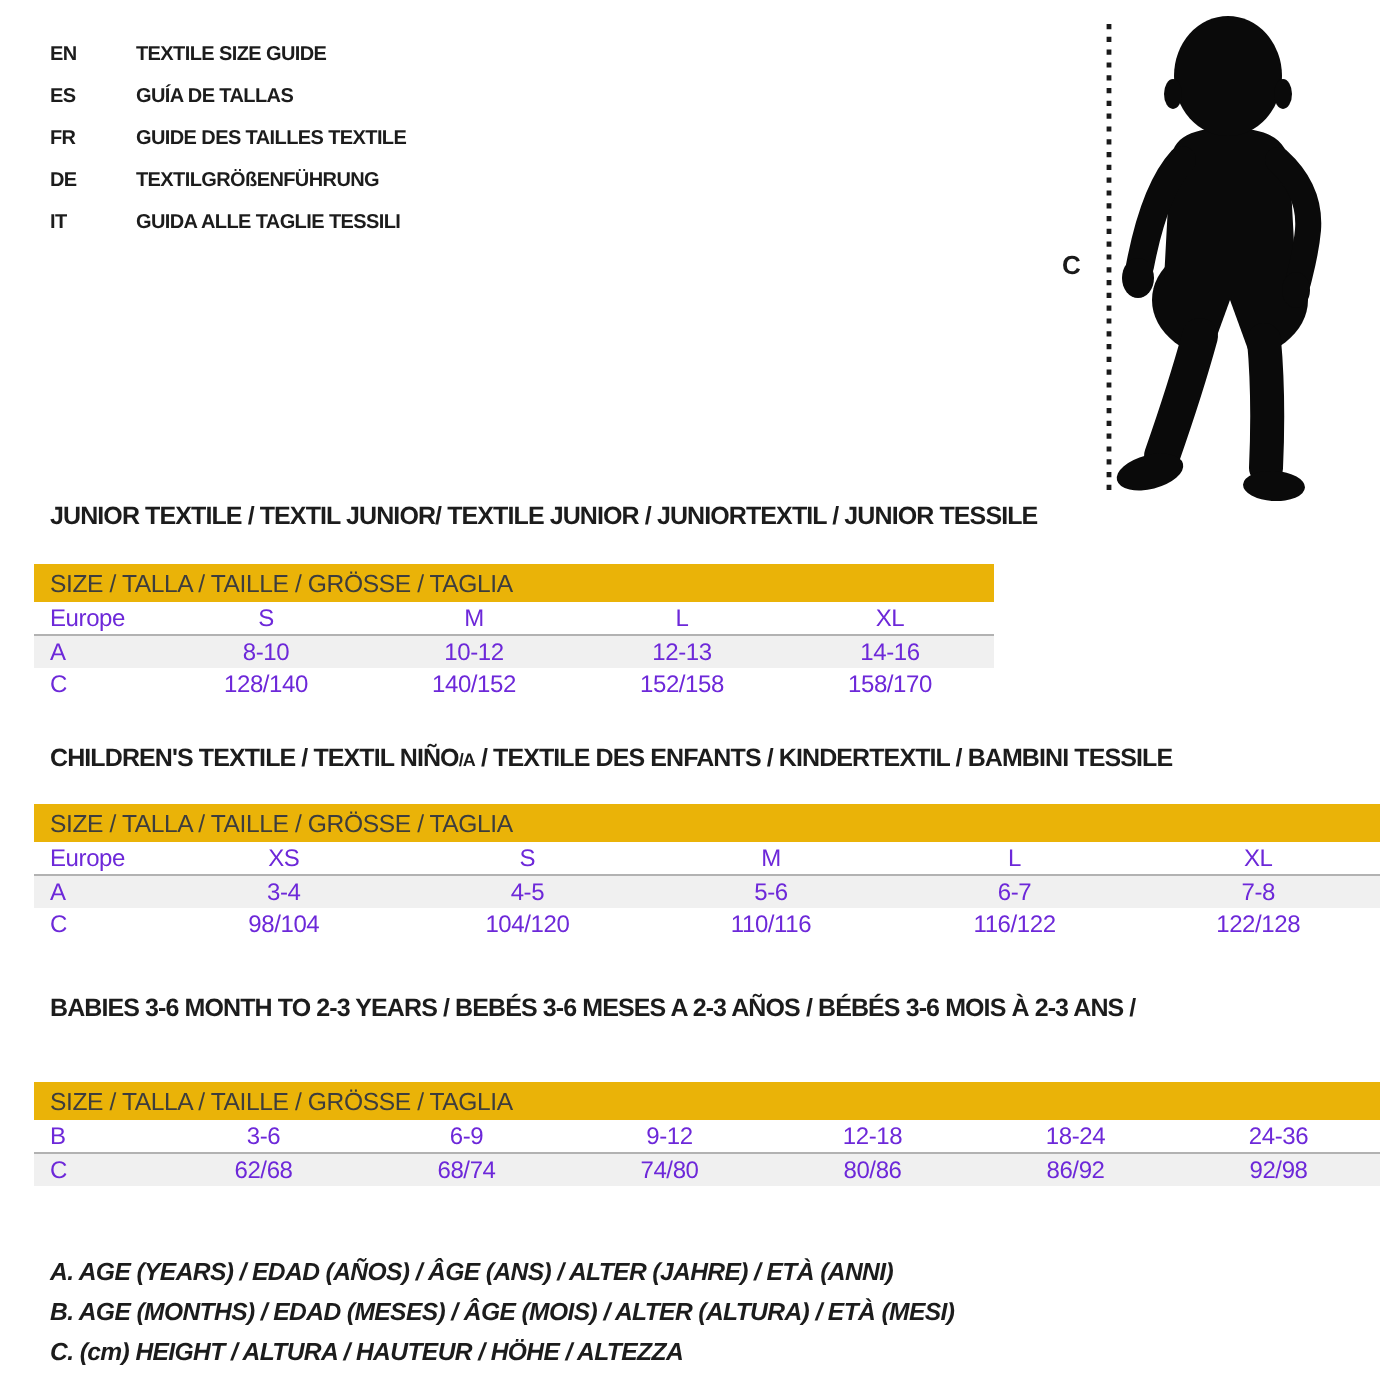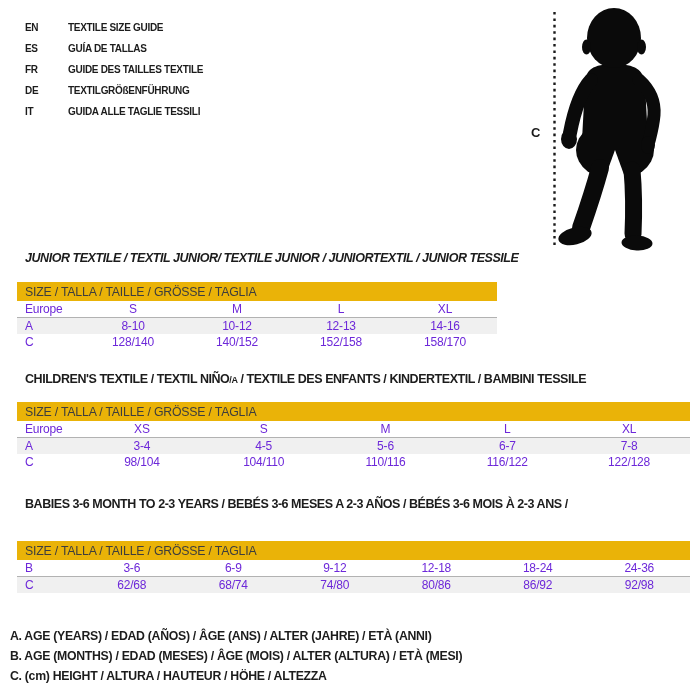--- a/index.html
+++ b/index.html
@@ -20,21 +20,21 @@
     font-weight: bold; font-size: 10px; letter-spacing: -0.3px; white-space: nowrap;
   }
   .lang-code { width: 43px; }
 
   
   .figure { left: 520px; top: 0; width: 180px; height: 255px; }
   .figure svg { display: block; width: 180px; height: 255px; }
 
   
   .sec-title { font-weight: bold; font-size: 12.5px; letter-spacing: -0.45px; white-space: nowrap; }
-  .t1-title { left: 25px; top: 251px; font-style: italic; }
+  .t1-title { left: 25px; top: 251px; }
   .t2-title { left: 25px; top: 372px; }
   .t3-title { left: 25px; top: 495px; line-height: 19px; }
   .sub { font-size: 9px; }
 
   
   .tblwrap1 { left: 17px; top: 282px; width: 480px; }
   .tblwrap2 { left: 17px; top: 402px; width: 673px; }
   .tblwrap3 { left: 17px; top: 541px; width: 673px; }
   .size-bar {
     height: 19px; background: #eab308;
@@ -45,21 +45,21 @@
   col.label { width: 64px; }
   td {
     height: 16px; font-size: 12px; text-align: center; padding: 0;
     letter-spacing: -0.2px; color: #6d28d9; white-space: nowrap;
   }
   td.lbl { text-align: left; padding-left: 8px; }
   tr:first-child td { border-bottom: 1px solid #b2b2b2; }
   tr:nth-child(2) td { background: #f0f0f0; }
 
   
-  .footnotes { left: 10px; top: 626px; }
+  .footnotes { left: 25px; top: 626px; font-style: italic; }
   .fn {
     height: 20px; display: flex; align-items: center;
     font-weight: bold; font-size: 12.3px; letter-spacing: -0.3px; white-space: nowrap;
   }
 </style>
 </head>
 <body>
 
 <div class="abs lang-list">
   <div class="lang-row">
@@ -176,21 +176,21 @@
       <td class="lbl">A</td>
       <td>3-4</td>
       <td>4-5</td>
       <td>5-6</td>
       <td>6-7</td>
       <td>7-8</td>
     </tr>
     <tr>
       <td class="lbl">C</td>
       <td>98/104</td>
-      <td>104/110</td>
+      <td>104/120</td>
       <td>110/116</td>
       <td>116/122</td>
       <td>122/128</td>
     </tr>
   </tbody>
     </table>
 </div>
 
 <div class="abs sec-title t3-title">
   <div>BABIES 3-6 MONTH TO 2-3 YEARS / BEBÉS 3-6 MESES A 2-3 AÑOS / BÉBÉS 3-6 MOIS À 2-3 ANS /</div>

